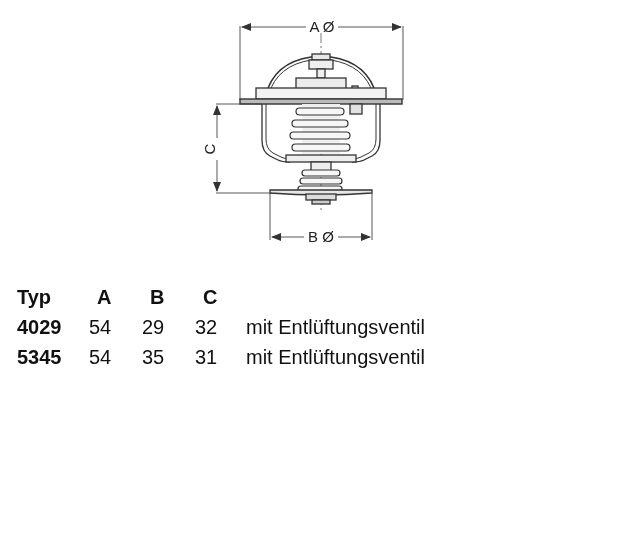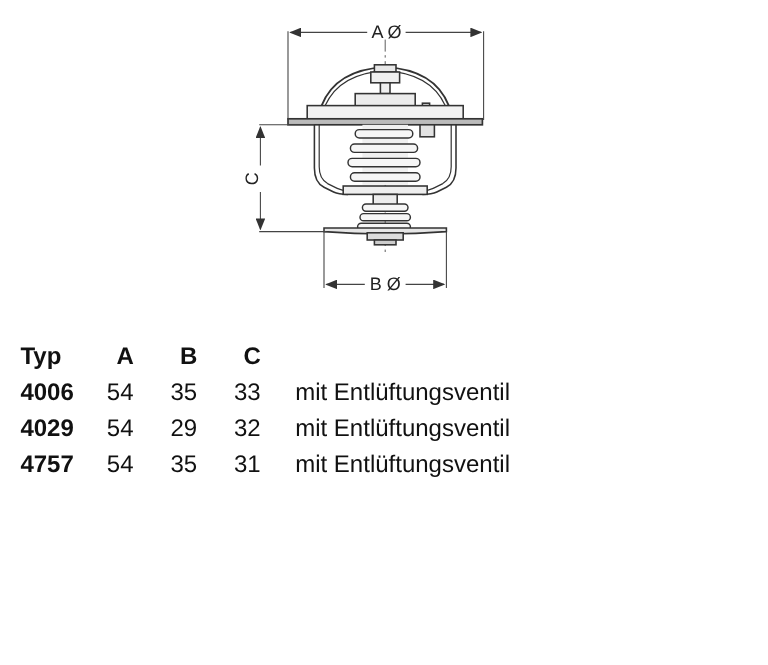--- a/index.html
+++ b/index.html
@@ -142,34 +142,27 @@
     <tr>
       <th class="c-typ">Typ</th>
       <th class="c-a">A</th>
       <th class="c-b">B</th>
       <th class="c-c">C</th>
       <th class="c-desc"></th>
     </tr>
   </thead>
   <tbody>
     <tr>
-      <td class="c-typ">4006</td>
-      <td class="c-a">54</td>
-      <td class="c-b">35</td>
-      <td class="c-c">33</td>
-      <td class="c-desc">mit Entlüftungsventil</td>
-    </tr>
-    <tr>
       <td class="c-typ">4029</td>
       <td class="c-a">54</td>
       <td class="c-b">29</td>
       <td class="c-c">32</td>
       <td class="c-desc">mit Entlüftungsventil</td>
     </tr>
     <tr>
-      <td class="c-typ">4757</td>
+      <td class="c-typ">5345</td>
       <td class="c-a">54</td>
       <td class="c-b">35</td>
       <td class="c-c">31</td>
       <td class="c-desc">mit Entlüftungsventil</td>
     </tr>
   </tbody>
 </table>
 
 </body></html>

